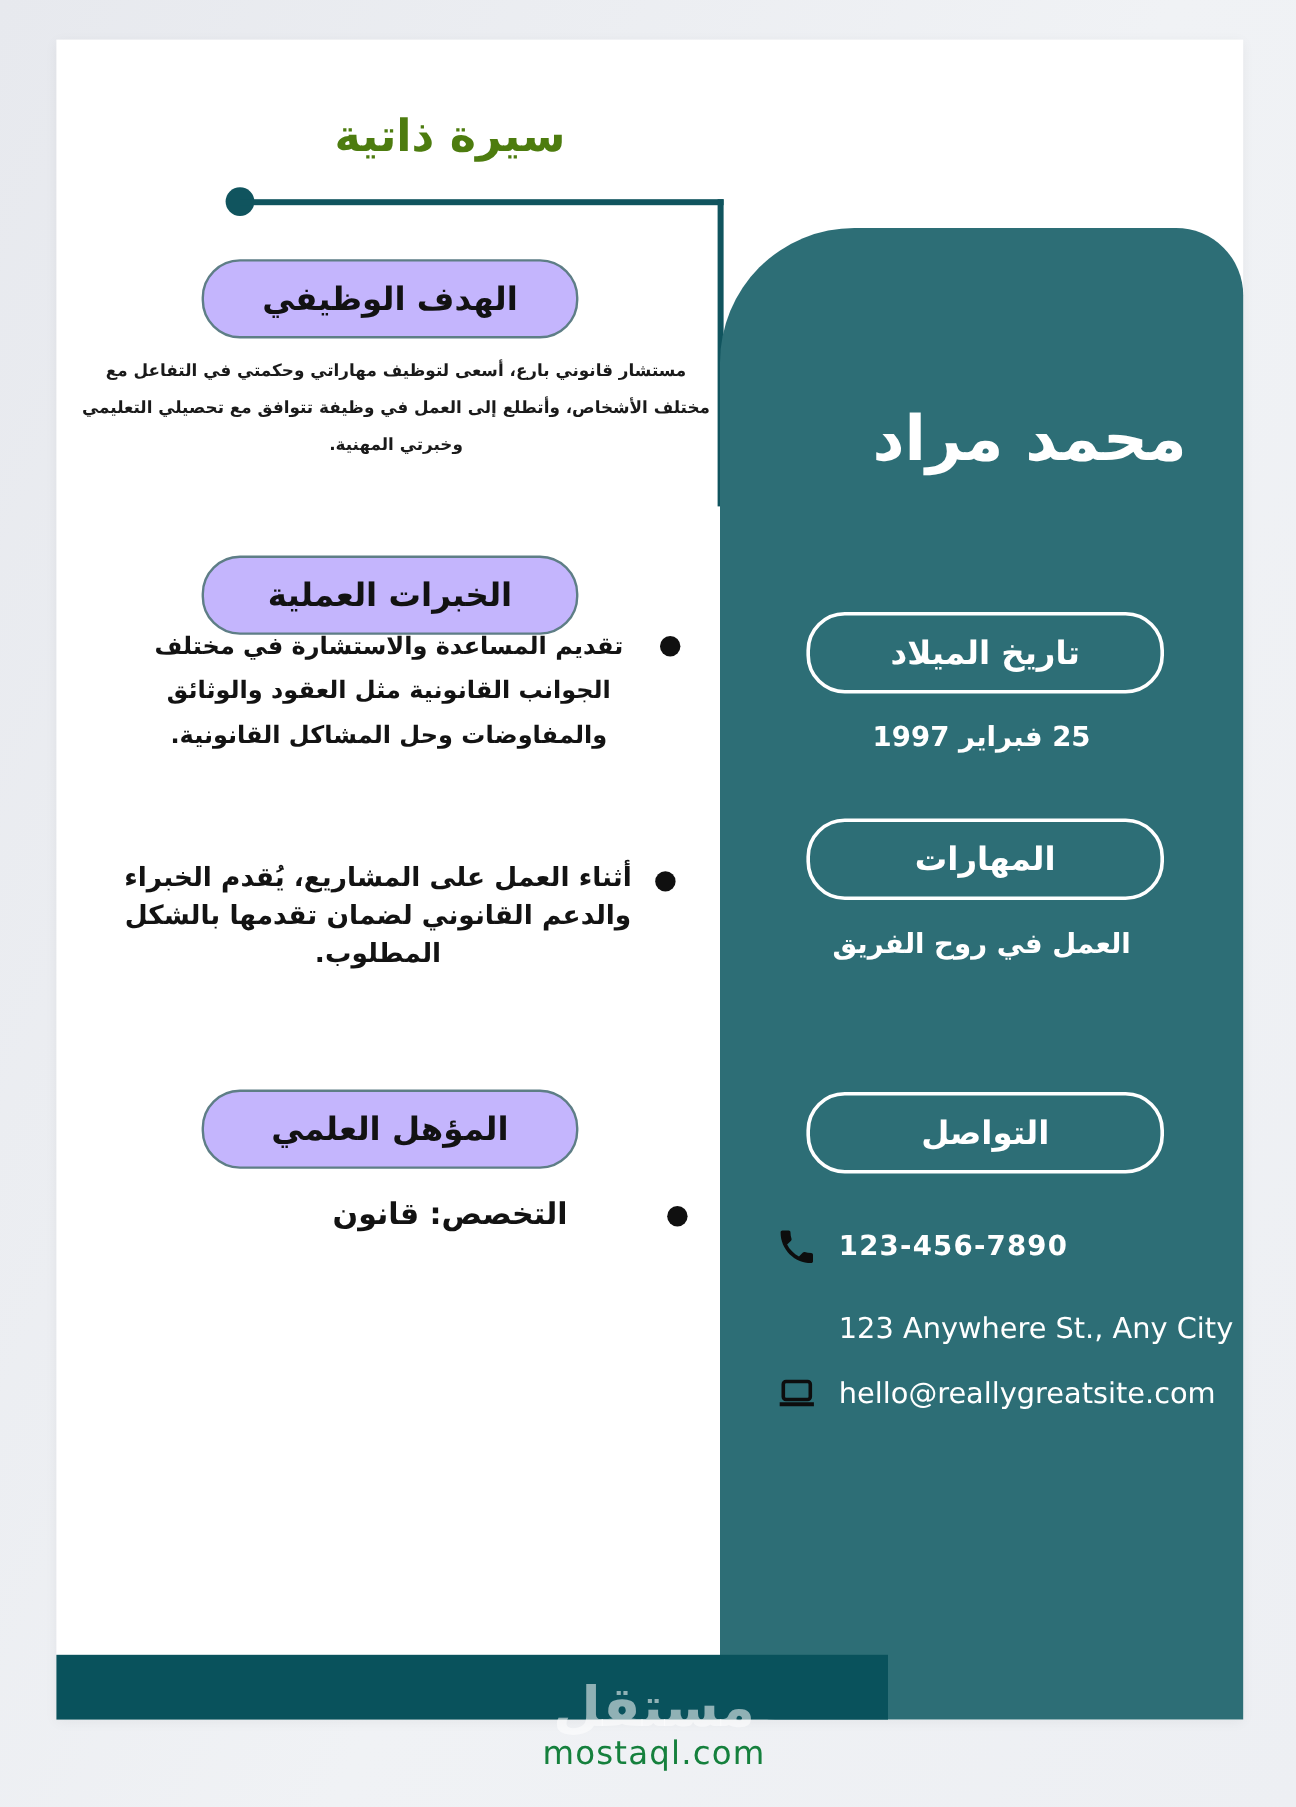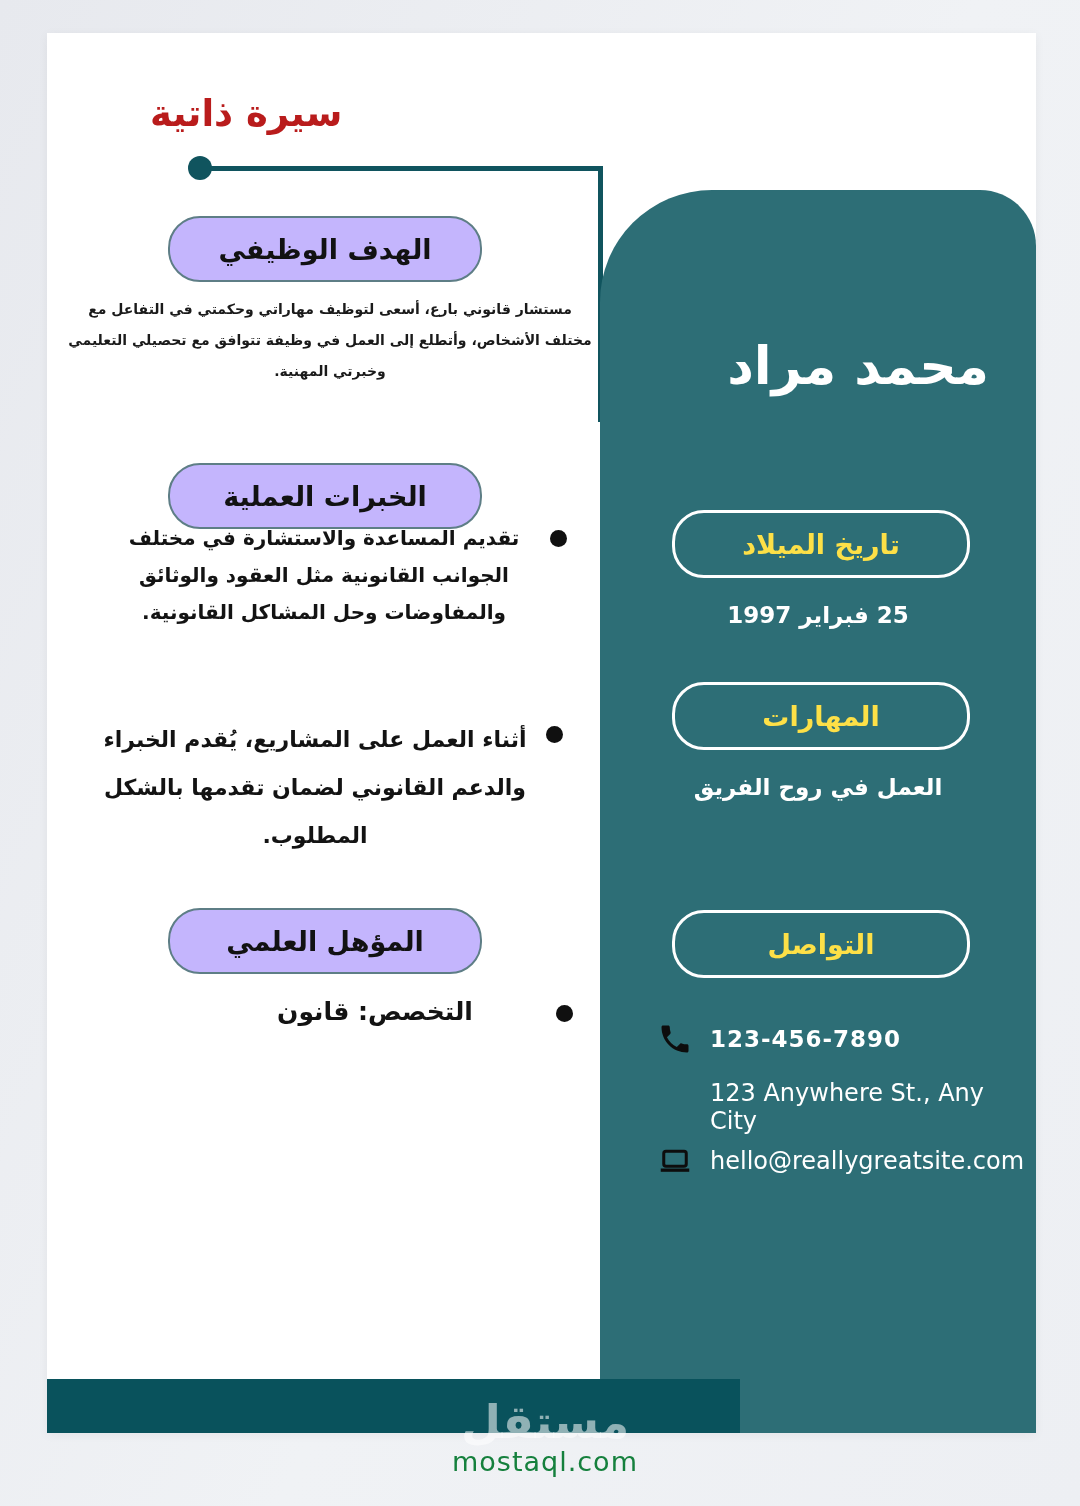--- a/index.html
+++ b/index.html
@@ -9,22 +9,22 @@
     background:linear-gradient(115deg,#e7e9ee 0%,#f0f2f5 55%,#edeff3 100%);
   }
   .abs{position:absolute;}
   
   .page{
     left:47px;top:33px;width:989px;height:1400px;background:#ffffff;
     box-shadow:0 2px 10px rgba(0,0,0,0.05);
   }
   
   .doc-title{
-    left:150px;top:92px;width:450px;text-align:left;
-    font-size:37px;font-weight:bold;color:#b91c1c;direction:rtl;
+    left:150px;top:92px;width:450px;text-align:center;
+    font-size:37px;font-weight:bold;color:#4d7c0f;direction:rtl;
   }
   
   .conn-dot{left:188px;top:156px;width:24px;height:24px;border-radius:50%;background:#10545e;}
   .conn-h{left:200px;top:166px;width:403px;height:5px;background:#10545e;}
   .conn-v{left:598px;top:166px;width:5px;height:256px;background:#10545e;}
   
   .pill-left{
     left:168px;width:310px;height:62px;border:2px solid #5e7e86;border-radius:32px;
     display:flex;align-items:center;justify-content:center;
     font-size:27px;font-weight:bold;color:#121212;background:#c4b5fd;direction:rtl;
@@ -36,49 +36,49 @@
     left:68px;top:294px;width:524px;text-align:center;direction:rtl;
     font-size:14px;font-weight:bold;color:#1a1a1a;line-height:31px;
   }
   
   .list-item{display:flex;direction:rtl;gap:16px;}
   .bullet{width:17px;height:17px;border-radius:50%;background:#101010;flex:none;margin-top:10px;}
   .item-text{text-align:center;direction:rtl;color:#131313;font-weight:bold;}
   .exp-item-1{left:112px;top:520px;width:455px;}
   .exp-item-1 .item-text{font-size:20px;line-height:37px;width:420px;}
   .exp-item-2{left:98px;top:716px;width:465px;}
-  .exp-item-2 .item-text{font-size:22px;line-height:48px;width:430px;}
+  .exp-item-2 .item-text{font-size:22px;line-height:32px;width:430px;}
   .edu-item{left:208px;top:995px;width:365px;}
   .edu-item .item-text{font-size:25px;line-height:34px;width:330px;}
   
   .panel{
     left:600px;top:190px;width:436px;height:1243px;background:#2d6e76;
     border-radius:112px 56px 0 46px;
   }
   .panel .name{
     position:absolute;left:0;top:146px;width:100%;text-align:center;direction:rtl;
     font-size:52px;font-weight:bold;color:#ffffff;padding-left:40px;
   }
   .pill-panel{
     position:absolute;left:72px;width:292px;height:62px;
     border:3px solid #ffffff;border-radius:32px;
     display:flex;align-items:center;justify-content:center;
-    font-size:27px;font-weight:bold;color:#fde047;direction:rtl;
+    font-size:27px;font-weight:bold;color:#ffffff;direction:rtl;
   }
   .pill-birth{top:320px;}
   .pill-skills{top:492px;}
   .pill-contact{top:720px;}
   .panel-value{
     position:absolute;left:0;width:100%;text-align:center;direction:rtl;
     font-size:23px;font-weight:bold;color:#ffffff;
   }
   .birth-value{top:412px;}
   .skill-value{top:584px;}
   .contact-row{
-    position:absolute;left:0;width:100%;height:46px;padding-left:54px;box-sizing:border-box;
+    position:absolute;left:0;width:100%;height:46px;padding-left:43px;box-sizing:border-box;
     display:flex;align-items:center;gap:14px;direction:ltr;color:#ffffff;
   }
   .row-phone{top:826px;}
   .row-address{top:894px;}
   .row-email{top:948px;}
   .contact-icon{width:42px;height:42px;flex:none;display:flex;align-items:center;justify-content:center;}
   .contact-icon svg{width:36px;height:36px;}
   .icon-spacer{width:42px;flex:none;}
   .contact-text{font-size:24px;}
   .phone-text{font-weight:bold;font-size:23px;letter-spacing:1px;}

